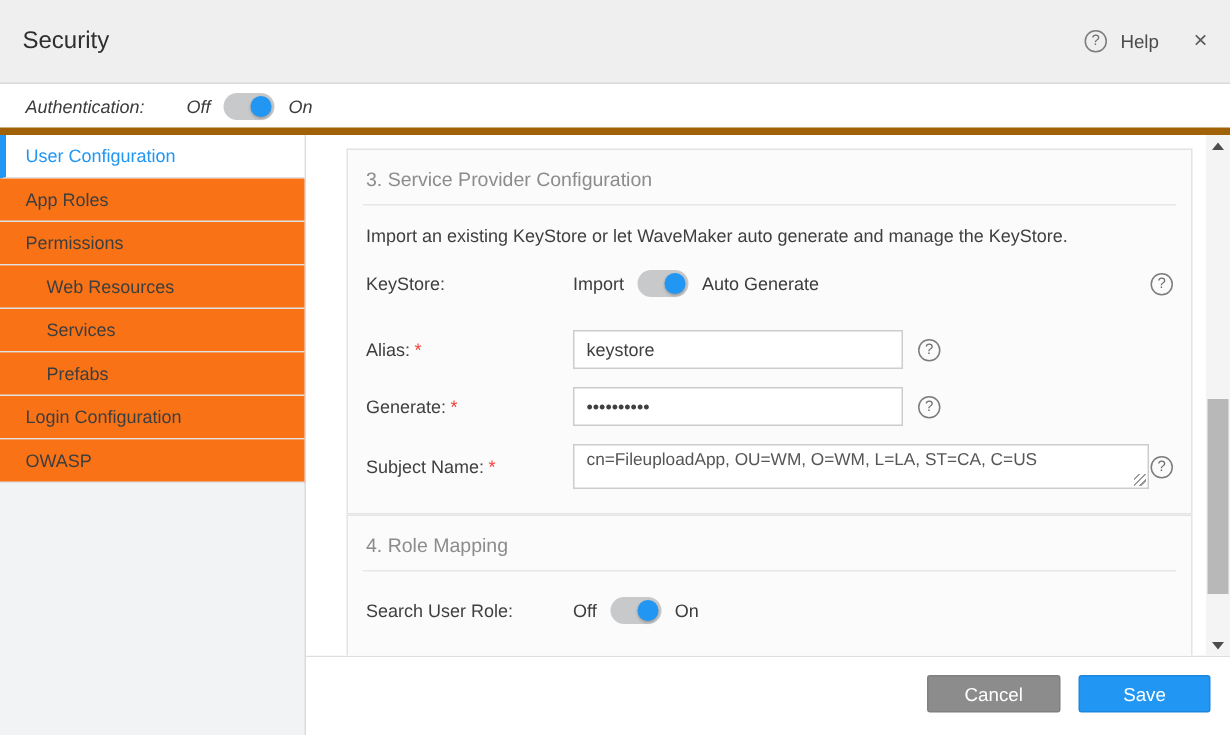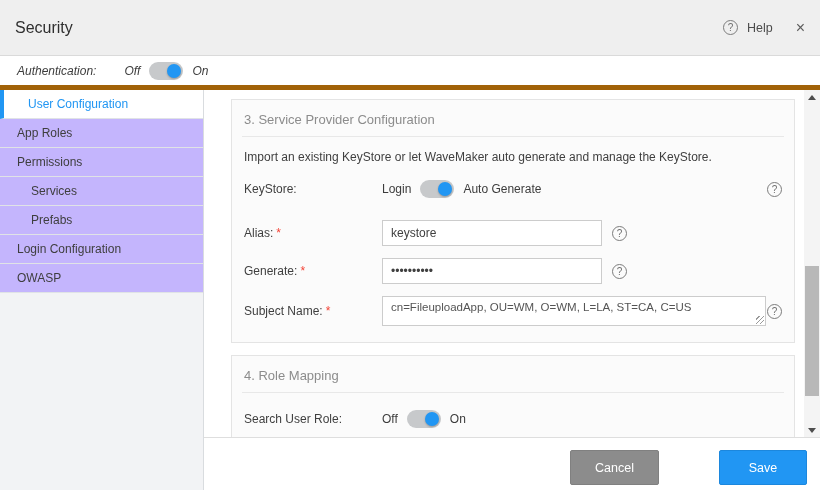--- a/index.html
+++ b/index.html
@@ -44,37 +44,37 @@
   
   .body { flex:1 1 auto; display:flex; min-height:0; }
 
   
   .sidebar {
     width:204px; flex:0 0 auto; background:#f2f3f5; border-right:1px solid #d9dcdf;
     display:flex; flex-direction:column;
   }
   .nav-item {
     height:29px; display:flex; align-items:center; padding-left:17px;
-    border-bottom:1px solid #e0e3e6; color:#3e3e3e; cursor:pointer; background:#c4b5fd;
+    border-bottom:1px solid #e0e3e6; color:#3e3e3e; cursor:pointer; background:#f97316;
   }
   .nav-item.indent { padding-left:31px; }
   .nav-item.active {
-    background:#fff; color:#2196f3; border-left:4px solid #2196f3; padding-left:24px;
+    background:#fff; color:#2196f3; border-left:4px solid #2196f3; padding-left:13px;
   }
 
   
   .right-col { flex:1 1 auto; display:flex; flex-direction:column; min-width:0; }
   .main { position:relative; height:358px; background:#fff; overflow:hidden; }
   .content { position:absolute; left:13px; top:0; right:16px; }
 
   .card {
     margin:9px 9px 0 14px; background:#fbfbfb; border:1px solid #e4e4e4;
     padding:10px 10px 16px 10px;
   }
-  .card.second { margin-top:12px; padding-bottom:24px; }
+  .card.second { margin-top:0; padding-bottom:24px; }
   .sec-title { font-size:13px; color:#8c8c8c; margin:2px 0 9px 2px; }
   .sec-divider { border-bottom:1px solid #e8e8e8; }
   .sec-desc { color:#3f3f3f; margin:13px 0 16px 2px; }
 
   .frow { display:flex; align-items:center; margin:0 0 12px 2px; }
   .frow:last-child { margin-bottom:0; }
   .frow.toprow { margin-bottom:22px; }
   .flabel { width:138px; flex:0 0 auto; color:#3f3f3f; }
   .req { color:#f44336; margin-left:3px; }
 
@@ -109,22 +109,22 @@
   .sb-thumb { position:absolute; left:1px; width:14px; top:176px; height:130px;
     background:#b8b8b8; }
 
   
   .footer {
     height:53px; background:#fff; border-top:1px solid #dedede;
     display:flex; align-items:flex-start; justify-content:flex-end;
     padding:12px 13px 0 0; gap:12px; flex:0 0 auto;
   }
   .btn {
-    height:35px; border-radius:2px; font:12.5px "Liberation Sans","DejaVu Sans",sans-serif;
-    color:#fff; cursor:pointer; padding:0;margin-left:48px;
+    height:25px; border-radius:2px; font:12.5px "Liberation Sans","DejaVu Sans",sans-serif;
+    color:#fff; cursor:pointer; padding:0;
   }
   .btn-cancel { width:89px; background:#8c8c8c; border:1px solid #808080; }
   .btn-save { width:88px; background:#2196f3; border:1px solid #1c87dd; }
 </style>
 </head>
 <body>
 
 <div class="window">
 
   <div class="header">
@@ -144,38 +144,39 @@
     </span>
     <span class="tog-side">On</span>
   </div>
 
   <div class="body">
 
     <div class="sidebar">
       <div class="nav-item active">User Configuration</div>
       <div class="nav-item">App Roles</div>
       <div class="nav-item">Permissions</div>
+      <div class="nav-item indent">Web Resources</div>
       <div class="nav-item indent">Services</div>
       <div class="nav-item indent">Prefabs</div>
       <div class="nav-item">Login Configuration</div>
       <div class="nav-item">OWASP</div>
     </div>
 
     <div class="right-col">
       <div class="main">
         <div class="content">
 
           <div class="card">
             <div class="sec-title">3. Service Provider Configuration</div>
             <div class="sec-divider"></div>
             <div class="sec-desc">Import an existing KeyStore or let WaveMaker auto generate and manage the KeyStore.</div>
 
             <div class="frow toprow">
               <span class="flabel">KeyStore:</span>
-              <span class="tog-side">Login</span>
+              <span class="tog-side">Import</span>
               <span class="toggle">
                 <span class="knob"></span>
               </span>
               <span class="tog-side">Auto Generate</span>
               <span class="qcircle help-end">?</span>
             </div>
 
             <div class="frow">
               <span class="flabel"><span>Alias:</span><span class="req">*</span></span>
               <input class="tinput" type="text" value="keystore" style="">

